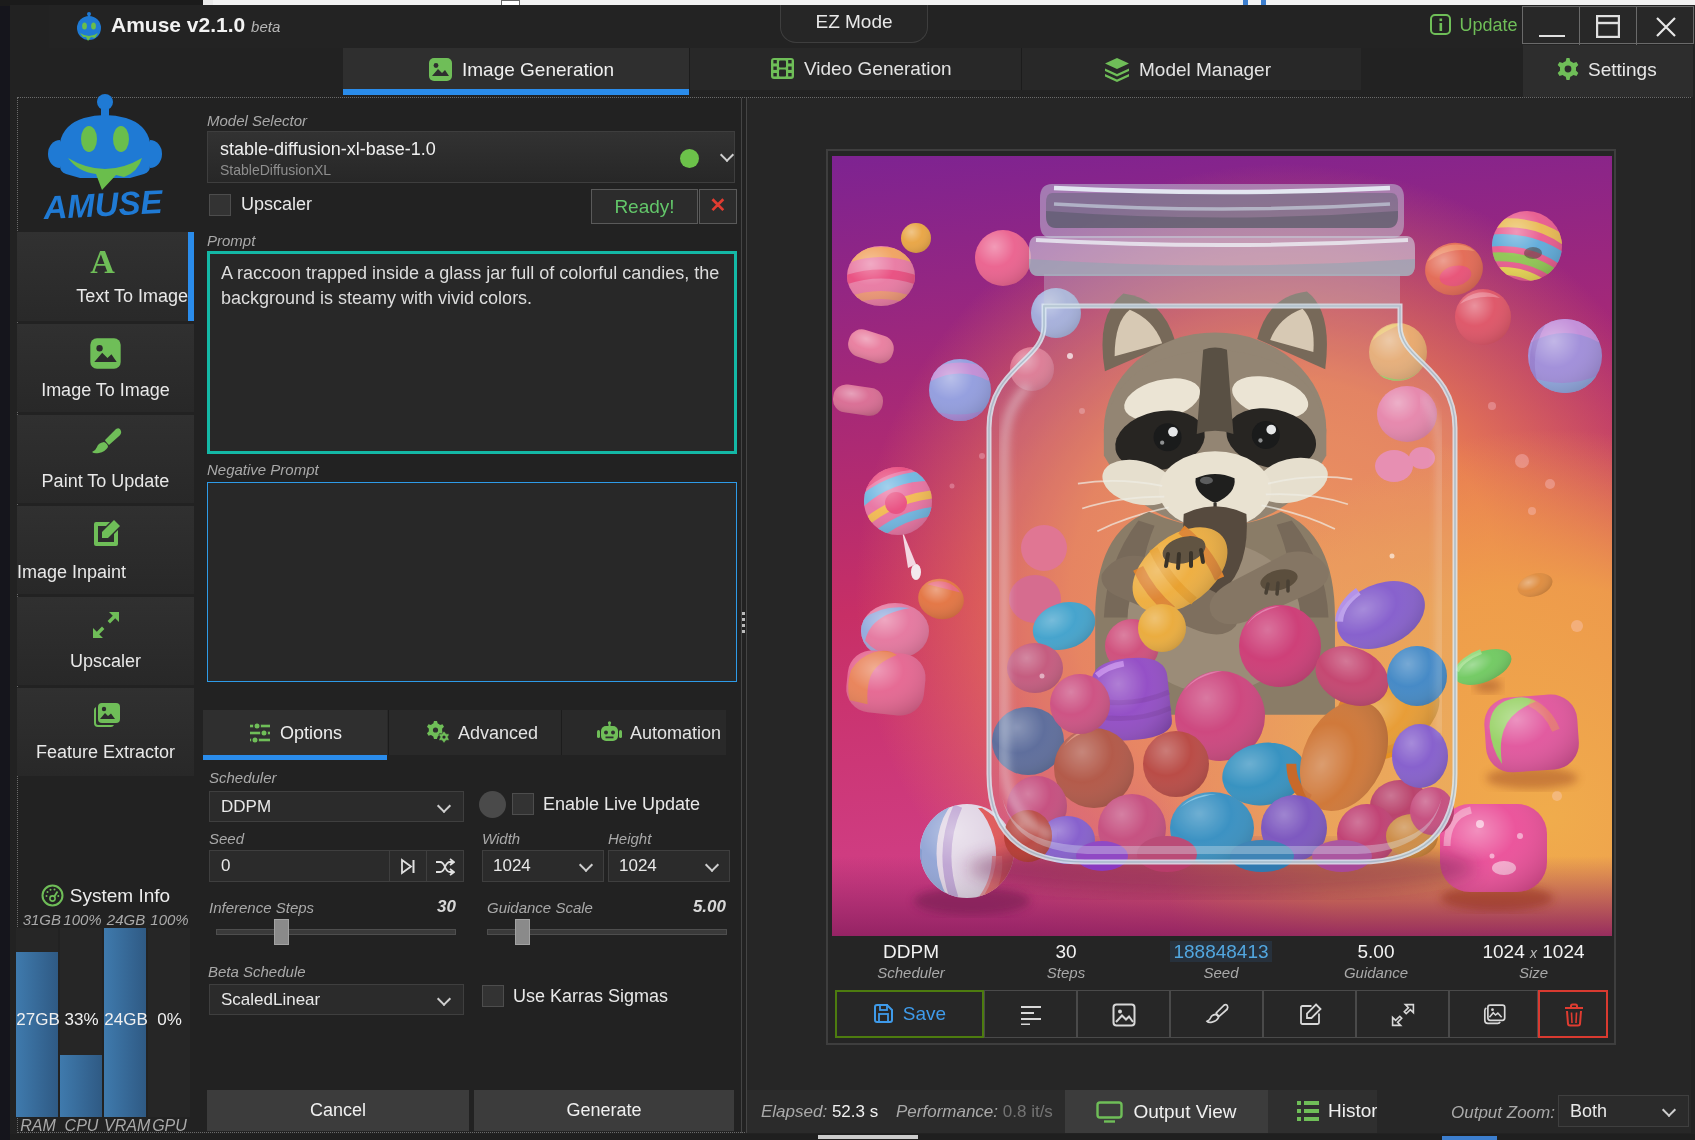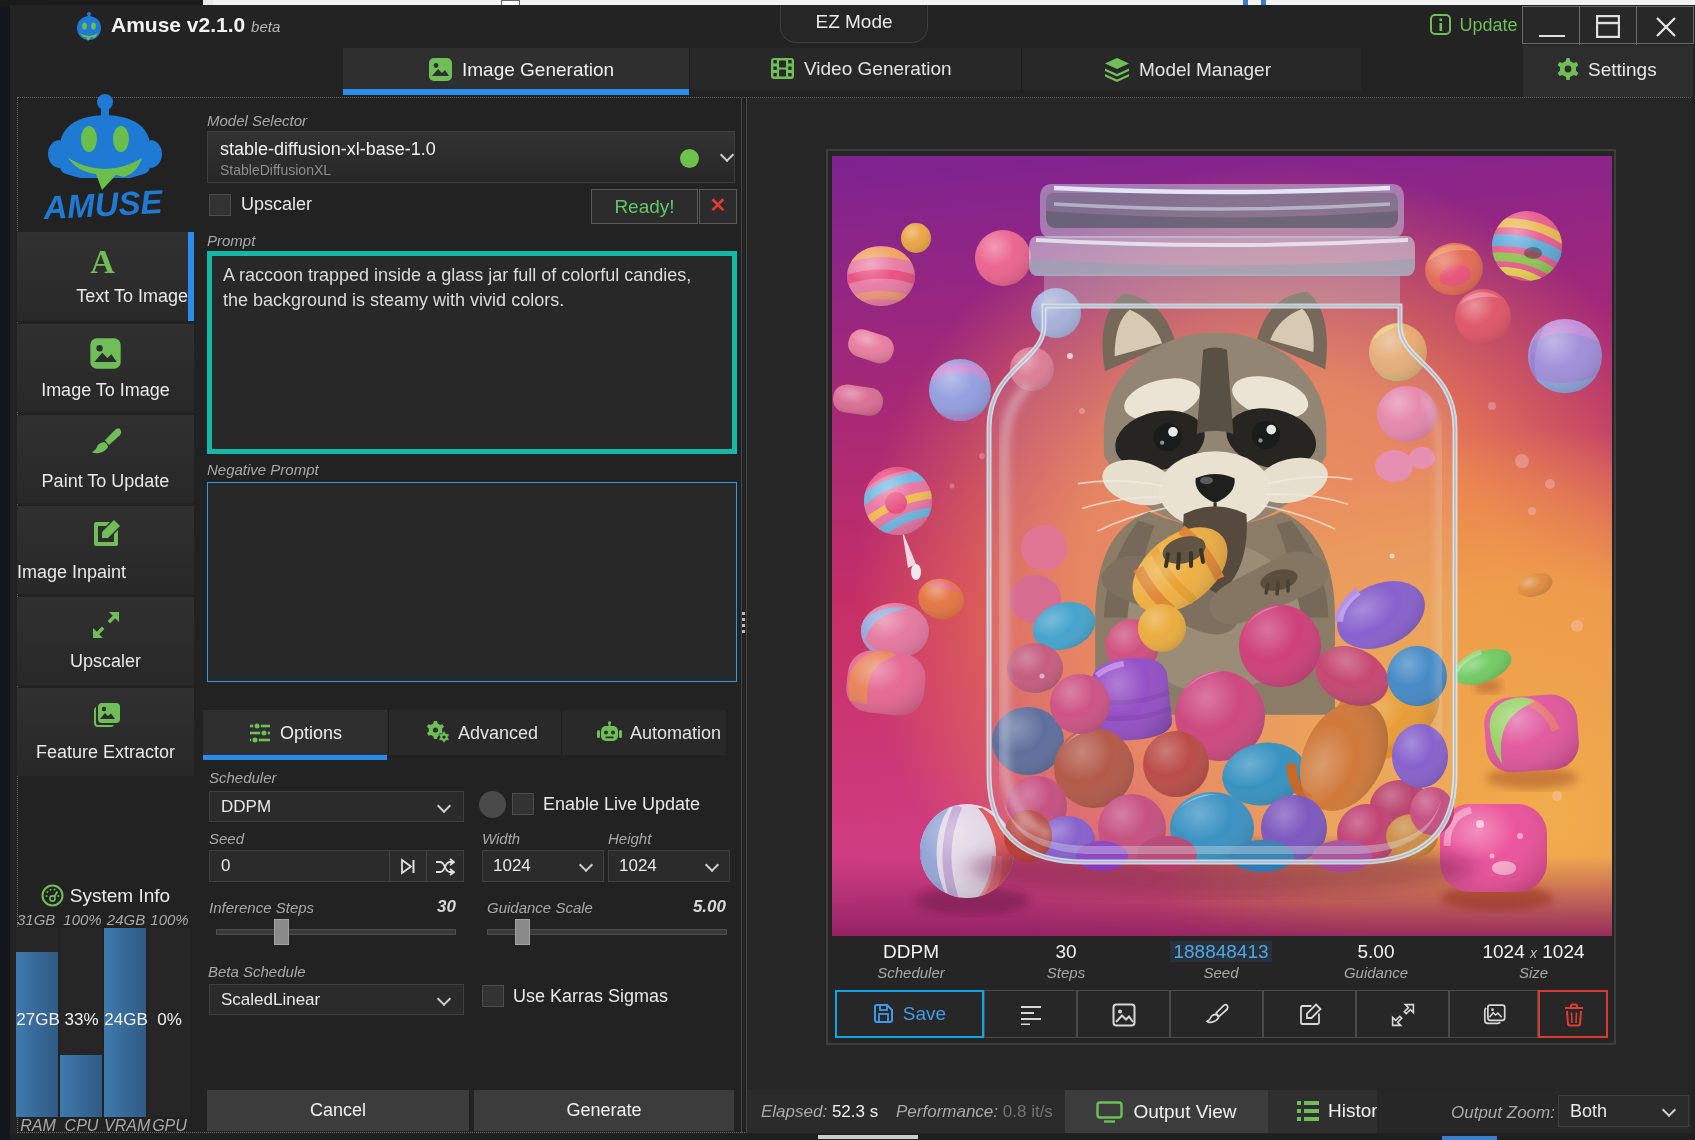--- a/index.html
+++ b/index.html
@@ -173,21 +173,21 @@
     <svg width="23" height="23" viewBox="0 0 23 23" style="vertical-align:-5px;margin-right:6px;">
       <circle cx="11.5" cy="11.5" r="10" fill="none" stroke="#6fbe58" stroke-width="2"></circle>
       <circle cx="11.5" cy="14.5" r="2.6" fill="none" stroke="#6fbe58" stroke-width="1.6"></circle>
       <line x1="13" y1="13" x2="16.5" y2="7.5" stroke="#6fbe58" stroke-width="1.8"></line>
       <circle cx="5.5" cy="12" r="1" fill="#6fbe58"></circle>
         <circle cx="6.5" cy="8" r="1" fill="#6fbe58"></circle>
         <circle cx="9.5" cy="5.8" r="1" fill="#6fbe58"></circle>
         <circle cx="13.5" cy="5.4" r="1" fill="#6fbe58"></circle>
         <circle cx="17.3" cy="12" r="1" fill="#6fbe58"></circle>
     </svg>System Info</div>
-  <div class="abs lbl" style="left:17px;top:911px;width:44px;text-align:left;">31GB</div>
+  <div class="abs lbl" style="left:17px;top:911px;width:44px;text-align:right;">31GB</div>
   <div class="abs lbl" style="left:61px;top:911px;width:43px;text-align:center;">100%</div>
   <div class="abs lbl" style="left:104px;top:911px;width:44px;text-align:center;">24GB</div>
   <div class="abs lbl" style="left:148px;top:911px;width:43px;text-align:center;">100%</div>
 
   <div class="abs" style="left:16px;top:928px;width:42px;height:189px;background:#262626;"></div>
   <div class="abs" style="left:60px;top:928px;width:42px;height:189px;background:#262626;"></div>
   <div class="abs" style="left:104px;top:928px;width:42px;height:189px;background:#262626;"></div>
   <div class="abs" style="left:148px;top:928px;width:42px;height:189px;background:#262626;"></div>
   <div class="abs" style="left:16px;top:952px;width:42px;height:165px;background:linear-gradient(90deg,#3f7aad,#2f5a84);"></div>
   <div class="abs" style="left:60px;top:1055px;width:42px;height:62px;background:linear-gradient(90deg,#3f7aad,#2f5a84);"></div>
@@ -209,21 +209,21 @@
     <div class="abs" style="left:12px;top:30px;color:#8e8e8e;font-size:14px;">StableDiffusionXL</div>
     <div class="abs" style="left:472px;top:17px;width:19px;height:19px;border-radius:50%;background:#6cc24a;"></div>
     <div class="chev abs" style="left:514px;top:18px;"></div>
   </div>
   <span class="cbox abs" style="left:209px;top:194px;"></span>
   <div class="abs" style="left:241px;top:194px;color:#e8e8e8;font-size:18px;">Upscaler</div>
   <div class="abs" style="left:591px;top:189px;width:107px;height:35px;background:#2c2c2c;border:1px solid #5a5a5a;text-align:center;line-height:33px;color:#63c76a;font-size:19px;">Ready!</div>
   <div class="abs" style="left:699px;top:189px;width:38px;height:35px;background:#2c2c2c;border:1px solid #5a5a5a;text-align:center;line-height:31px;color:#e03c31;font-size:20px;font-weight:bold;">✕</div>
 
   <div class="abs lbl" style="left:207px;top:232px;">Prompt</div>
-  <div class="abs" style="left:207px;top:251px;width:530px;height:203px;background:#282828;border:5px solid #14b8a6;color:#dcdcdc;font-size:18px;line-height:25px;padding:7px 11px;">A raccoon trapped inside a glass jar full of colorful candies, the background is steamy with vivid colors.</div>
+  <div class="abs" style="left:207px;top:251px;width:530px;height:203px;background:#282828;border:3px solid #14b8a6;color:#dcdcdc;font-size:18px;line-height:25px;padding:7px 11px;">A raccoon trapped inside a glass jar full of colorful candies, the background is steamy with vivid colors.</div>
 
   <div class="abs lbl" style="left:207px;top:461px;">Negative Prompt</div>
   <div class="abs" style="left:207px;top:482px;width:530px;height:200px;background:#282828;border:1px solid #2e9be8;"></div>
 
   <div class="abs" style="left:203px;top:710px;width:523px;height:45px;background:#292929;"></div>
   <div class="abs" style="left:203px;top:710px;width:184px;height:45px;background:#2f2f2f;"></div>
   <div class="abs" style="left:203px;top:755px;width:184px;height:5px;background:#2a8ceb;"></div>
   <div class="abs" style="left:388px;top:710px;width:1px;height:45px;background:#1c1c1c;"></div>
   <div class="abs" style="left:561px;top:710px;width:1px;height:45px;background:#1c1c1c;"></div>
   <div class="abs" style="left:248px;top:721px;color:#efefef;font-size:18px;">
@@ -750,21 +750,21 @@
   <div class="abs" style="left:836px;top:964px;width:150px;text-align:center;" class2="lbl"><span class="lbl">Scheduler</span></div>
   <div class="abs" style="left:991px;top:941px;width:150px;text-align:center;color:#f2f2f2;font-size:19px;">30</div>
   <div class="abs" style="left:991px;top:964px;width:150px;text-align:center;"><span class="lbl">Steps</span></div>
   <div class="abs" style="left:1146px;top:941px;width:150px;text-align:center;font-size:19px;"><span style="background:#27313c;color:#52a7e0;padding:0 3px;">188848413</span></div>
   <div class="abs" style="left:1146px;top:964px;width:150px;text-align:center;"><span class="lbl">Seed</span></div>
   <div class="abs" style="left:1301px;top:941px;width:150px;text-align:center;color:#f2f2f2;font-size:19px;">5.00</div>
   <div class="abs" style="left:1301px;top:964px;width:150px;text-align:center;"><span class="lbl">Guidance</span></div>
   <div class="abs" style="left:1456px;top:941px;width:155px;text-align:center;color:#f2f2f2;font-size:19px;">1024 <span style="font-size:14px;font-style:italic;color:#bdbdbd;">x</span> 1024</div>
   <div class="abs" style="left:1456px;top:964px;width:155px;text-align:center;"><span class="lbl">Size</span></div>
 
-  <div class="abs" style="left:835px;top:990px;width:149px;height:48px;border:2px solid #0ea5e9;background:#272727;text-align:center;line-height:44px;color:#3f9bea;font-size:19px;">
+  <div class="abs" style="left:835px;top:990px;width:149px;height:48px;border:2px solid #4d7c0f;background:#272727;text-align:center;line-height:44px;color:#3f9bea;font-size:19px;">
     <svg width="21" height="21" viewBox="0 0 21 21" style="vertical-align:-4px;margin-right:9px;">
       <path d="M2 4 Q2 2 4 2 L14 2 L19 7 L19 17 Q19 19 17 19 L4 19 Q2 19 2 17 Z" fill="none" stroke="#3f9bea" stroke-width="2"></path>
       <rect x="6" y="11" width="9" height="8" fill="none" stroke="#3f9bea" stroke-width="1.8"></rect>
       <rect x="7" y="2" width="7" height="5" fill="none" stroke="#3f9bea" stroke-width="1.8"></rect>
     </svg>Save</div>
   <div class="abs" style="left:984px;top:990px;width:93px;height:48px;border:1px solid #4a4a4a;background:#272727;">
     <svg width="22" height="20" viewBox="0 0 22 20" style="margin:14px 0 0 35px;">
       <line x1="1" y1="2" x2="21" y2="2" stroke="#d8d8d8" stroke-width="2"></line>
       <line x1="1" y1="8" x2="14" y2="8" stroke="#d8d8d8" stroke-width="2"></line>
       <line x1="1" y1="14" x2="21" y2="14" stroke="#d8d8d8" stroke-width="2"></line>

